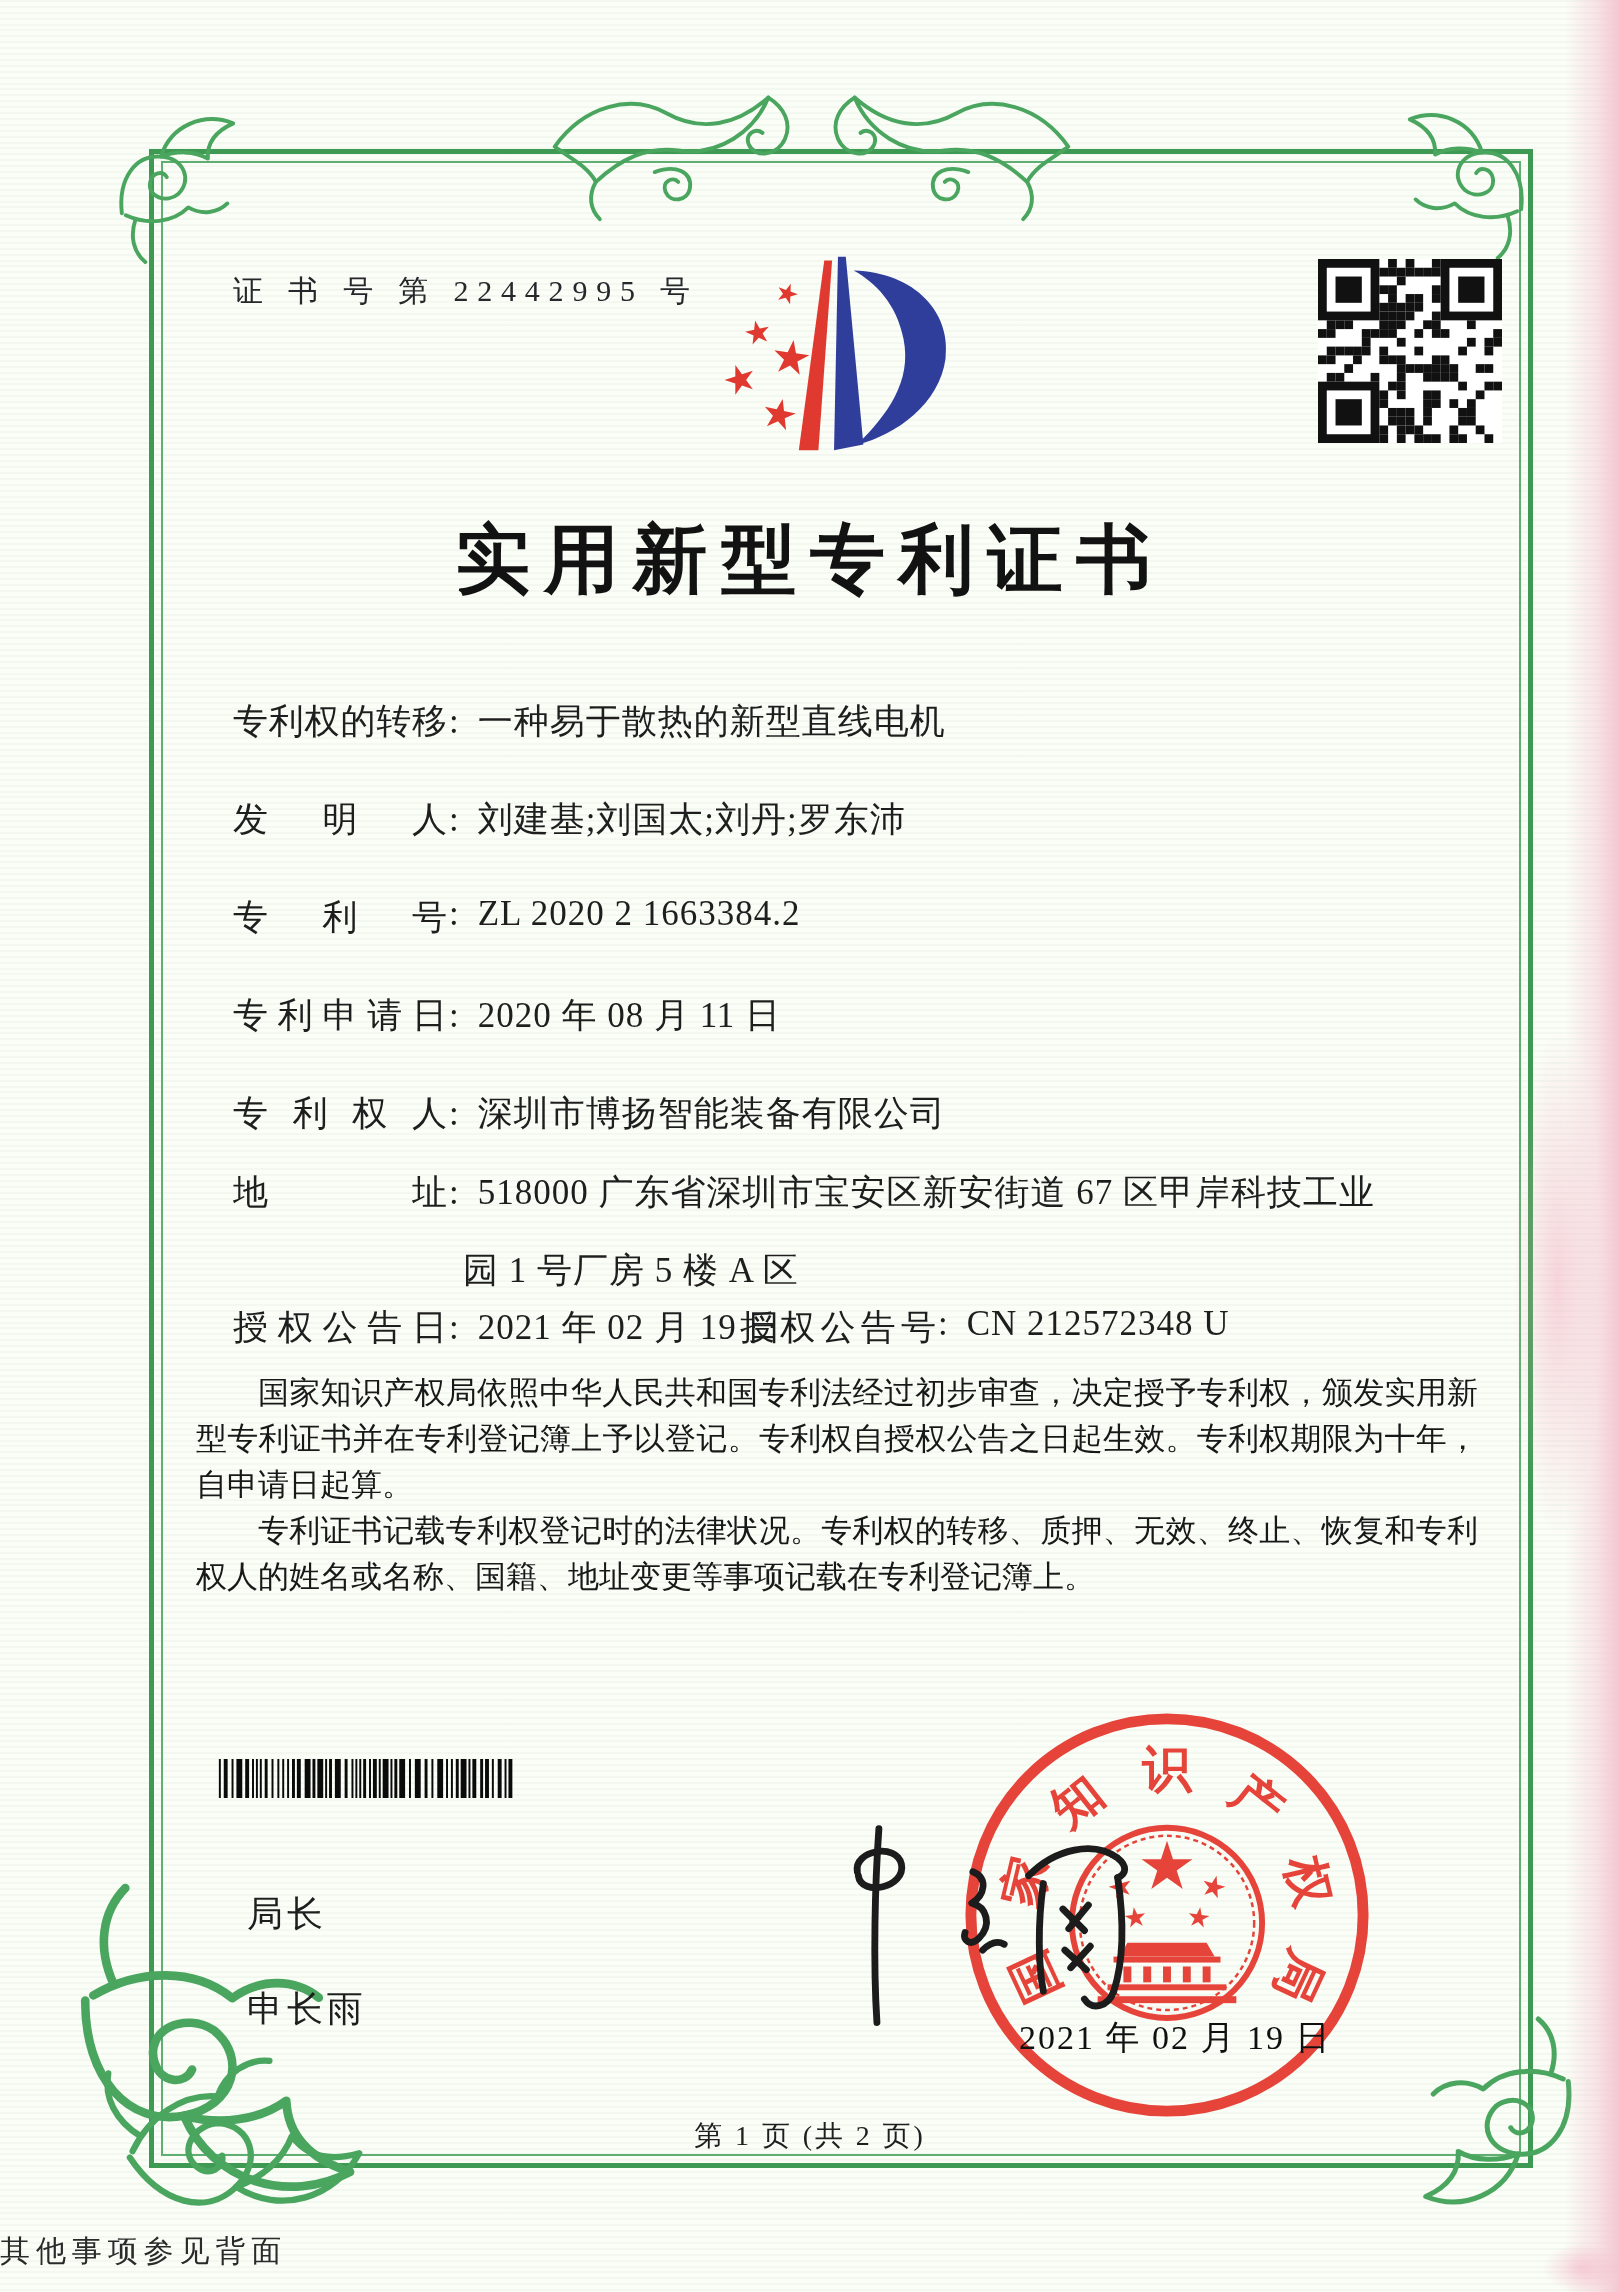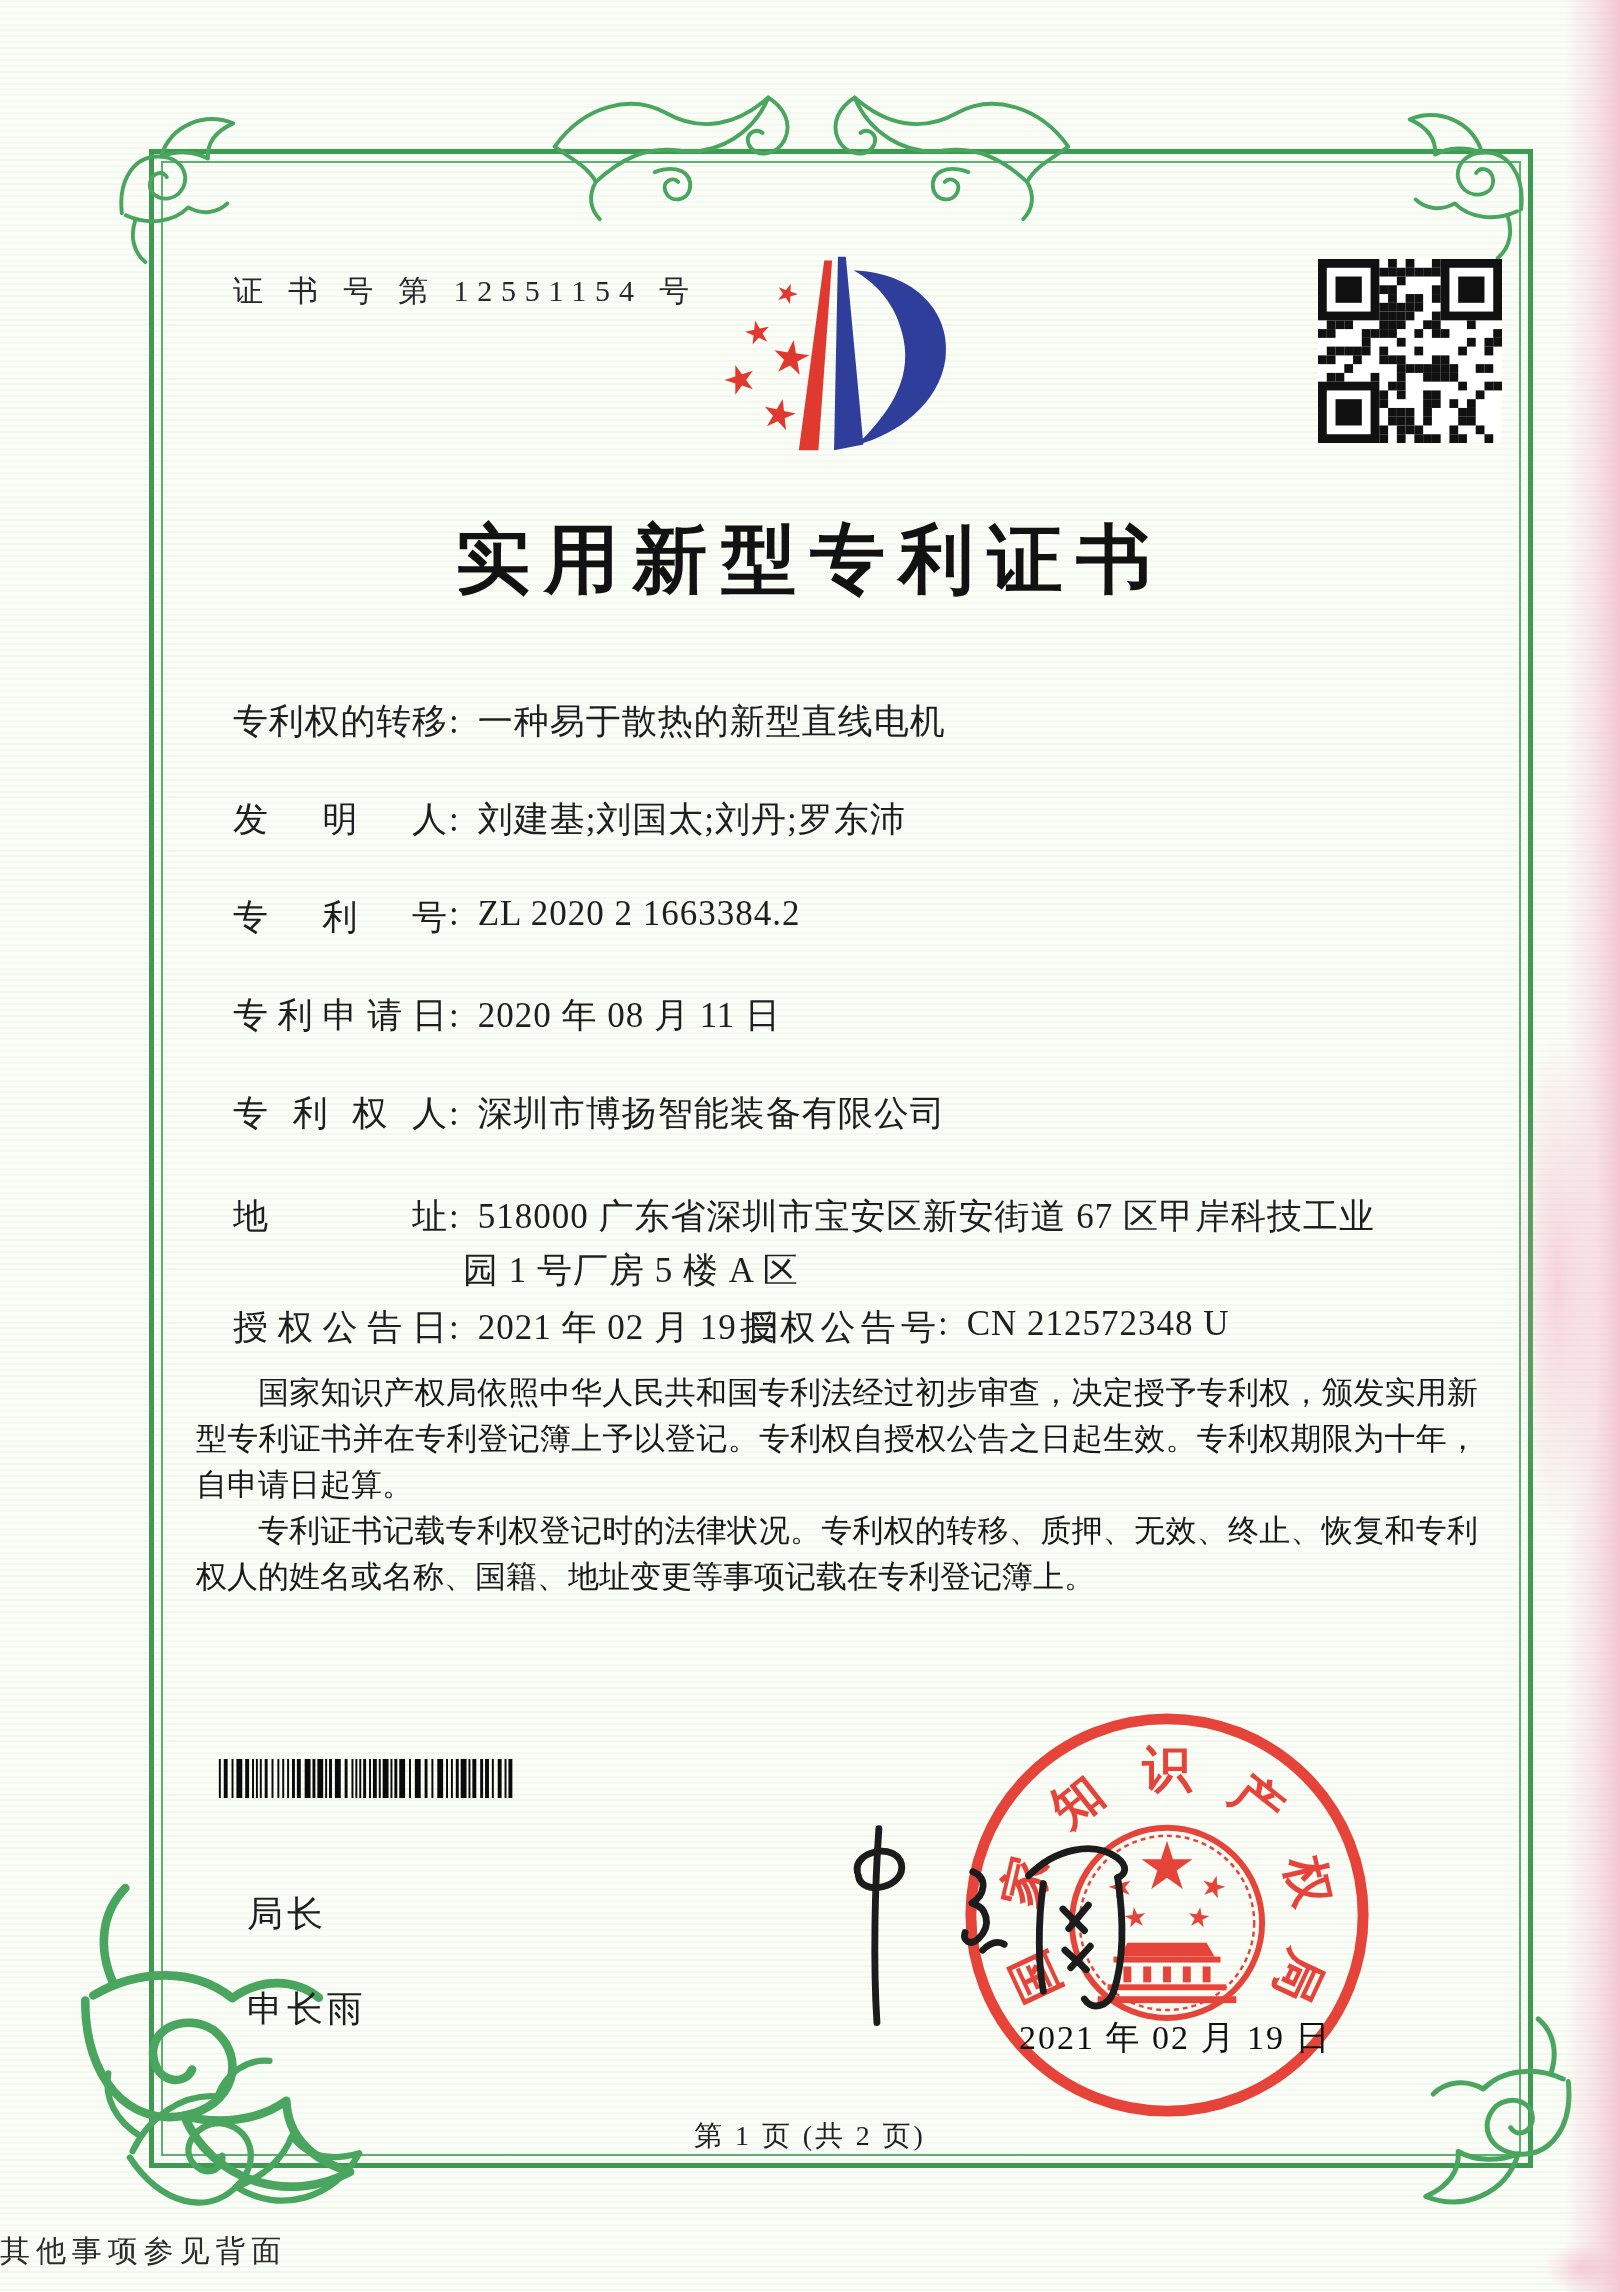--- a/index.html
+++ b/index.html
@@ -114,21 +114,21 @@
       <use href="#flourish-g" transform="translate(8,160) scale(1.1,-1.1) rotate(6)"></use>
       <use href="#flourish-g" transform="translate(30,168) scale(0.8,-0.8) rotate(40 60 80)"></use>
     </svg>
   </div>
   <div class="orn" style="left:1411px; top:2009px;">
     <svg width="167" height="225" viewBox="0 0 130 180">
         <use href="#flourish-g" transform="translate(130,180) scale(-1,-1)"></use>
       </svg>
   </div>
 
-  <div class="cert-no">证 书 号 第 12551154 号</div>
+  <div class="cert-no">证 书 号 第 22442995 号</div>
 
   <div class="logo">
     <svg width="294" height="223" viewBox="0 0 300 228">
       <g fill="#e03a30">
         <use href="#star5" transform="translate(100,52) scale(11) rotate(20)"></use>
         <use href="#star5" transform="translate(70,92) scale(13) rotate(-12)"></use>
         <use href="#star5" transform="translate(104,118) scale(19) rotate(8)"></use>
         <use href="#star5" transform="translate(52,140) scale(16) rotate(-18)"></use>
         <use href="#star5" transform="translate(92,176) scale(17) rotate(12)"></use>
         <path d="M138,18 L146,18 L132,212 L112,212 Z"></path>
@@ -292,21 +292,21 @@
   </div>
   <div class="frow" style="top:894px">
     <span class="flabel">专利号</span><span class="fcolon">:</span><span class="fvalue">ZL 2020 2 1663384.2</span>
   </div>
   <div class="frow" style="top:992px">
     <span class="flabel">专利申请日</span><span class="fcolon">:</span><span class="fvalue">2020 年 08 月 11 日</span>
   </div>
   <div class="frow" style="top:1090px">
     <span class="flabel">专利权人</span><span class="fcolon">:</span><span class="fvalue">深圳市博扬智能装备有限公司</span>
   </div>
-  <div class="frow" style="top:1193px">
+  <div class="frow" style="top:1169px">
     <span class="flabel">地址</span><span class="fcolon">:</span><span class="fvalue">518000 广东省深圳市宝安区新安街道 67 区甲岸科技工业</span>
   </div>
   <div class="addr2">园 1 号厂房 5 楼 A 区</div>
   <div class="frow" style="top:1304px">
     <span class="flabel">授权公告日</span><span class="fcolon">:</span><span class="fvalue">2021 年 02 月 19 日</span>
   </div>
   <div class="grant-no">
     <span class="flabel">授权公告号</span><span class="fcolon">:</span><span class="fvalue">CN 212572348 U</span>
   </div>
 

